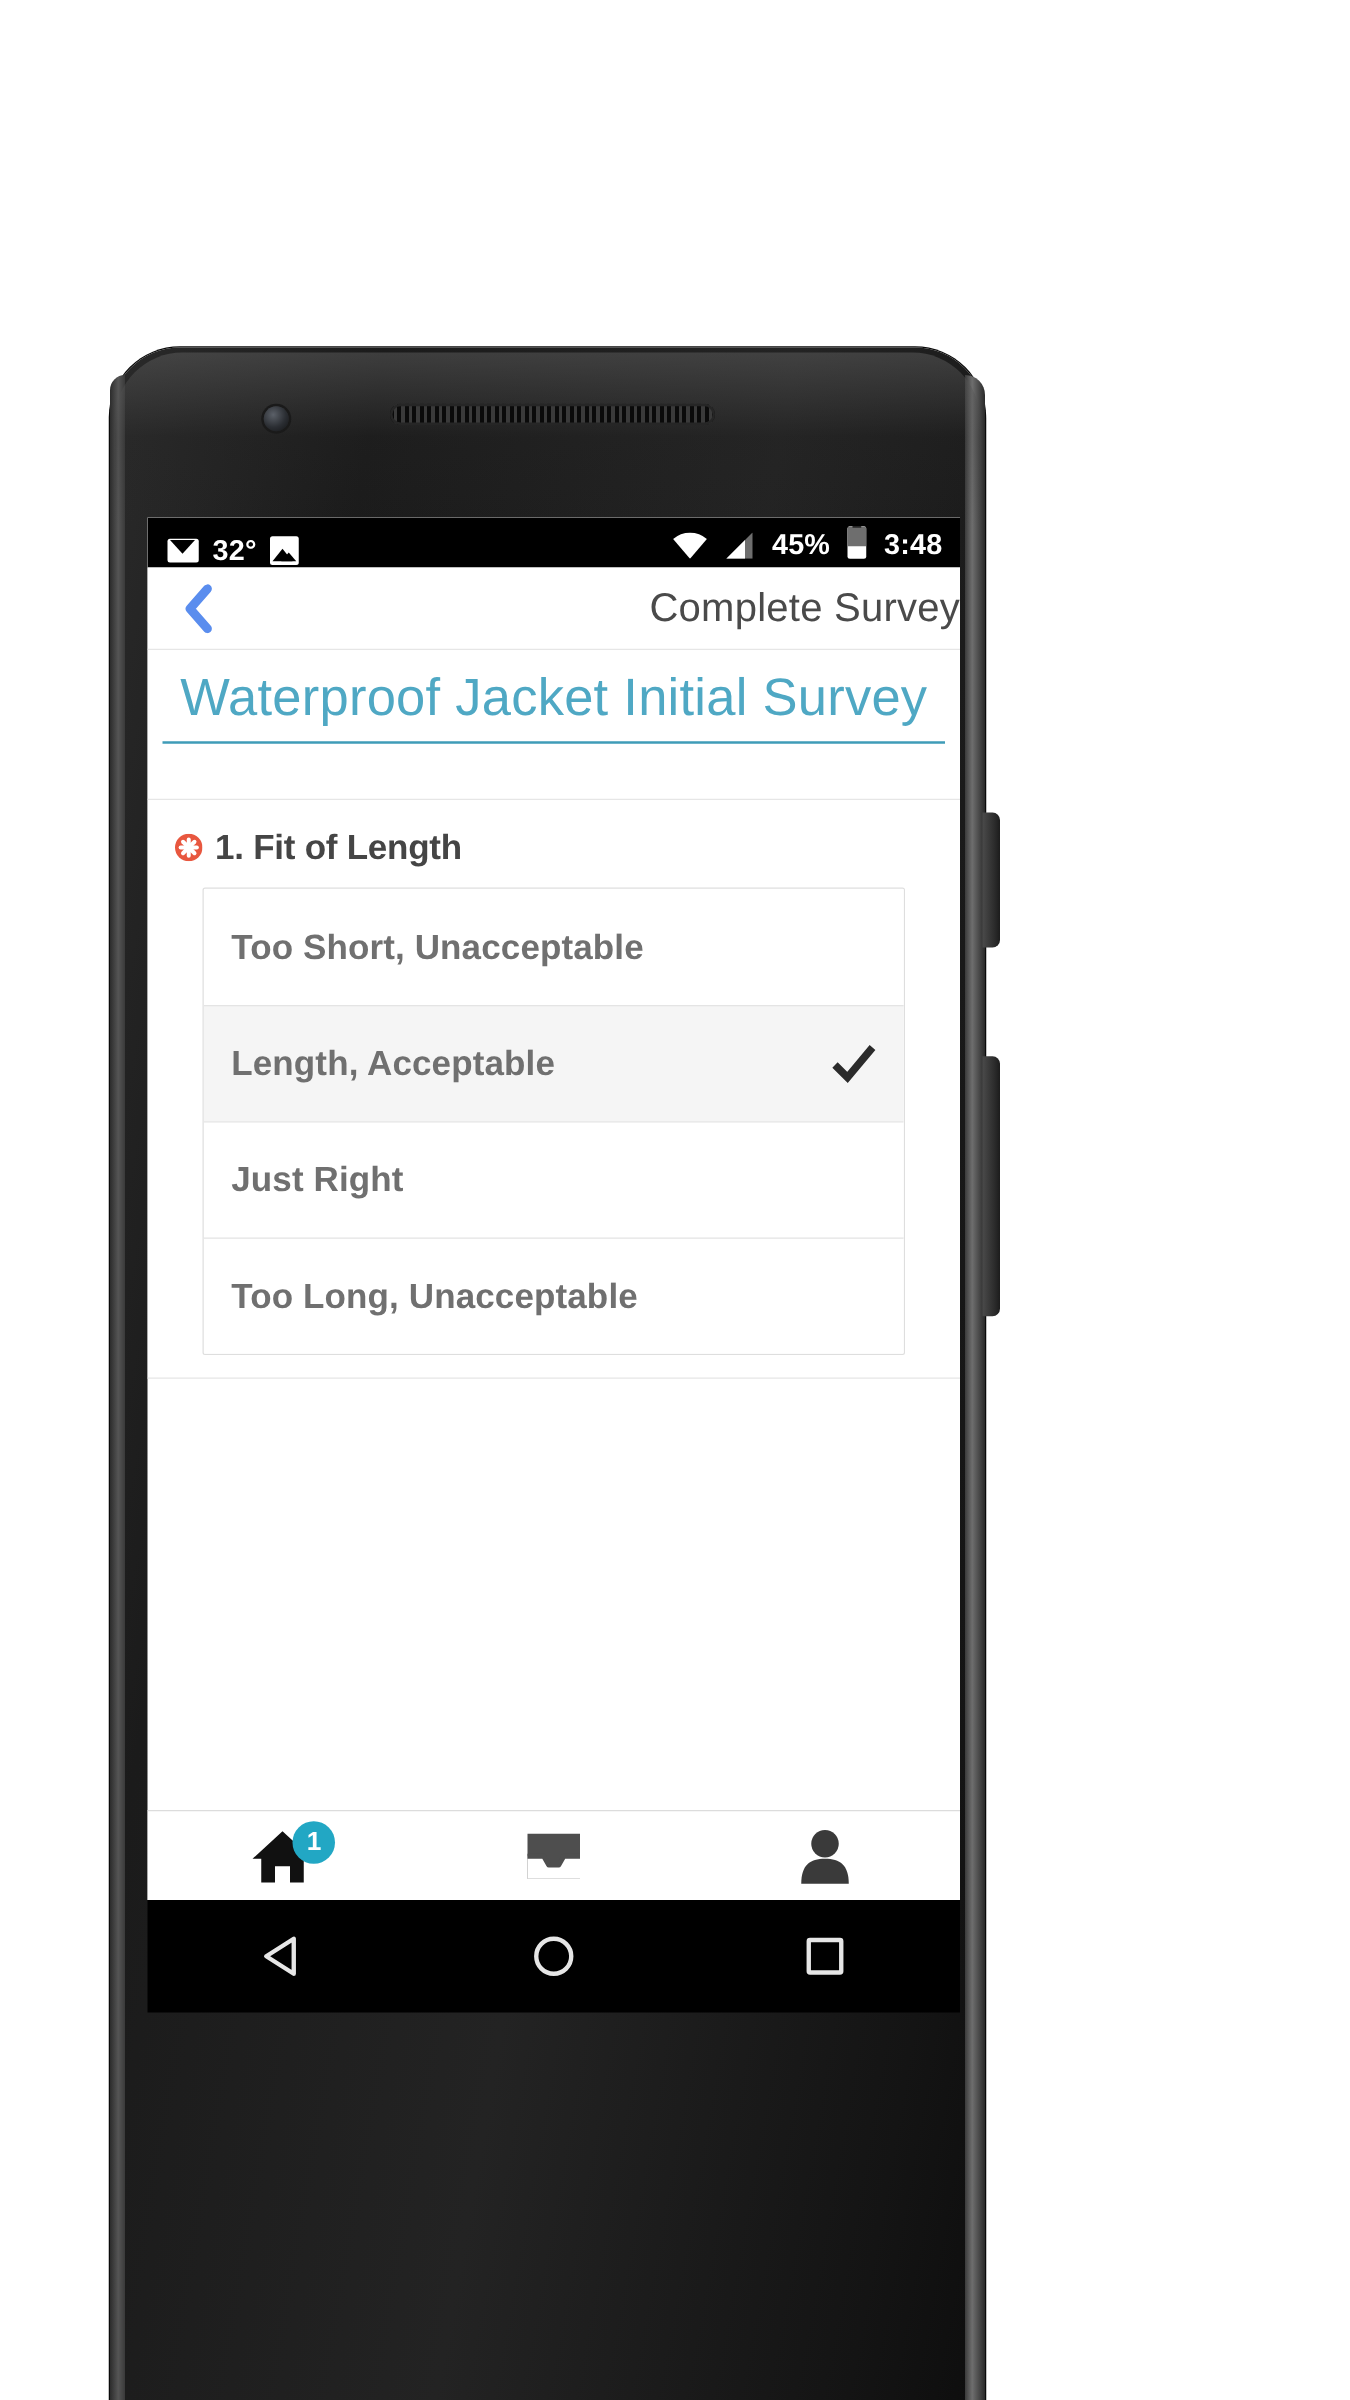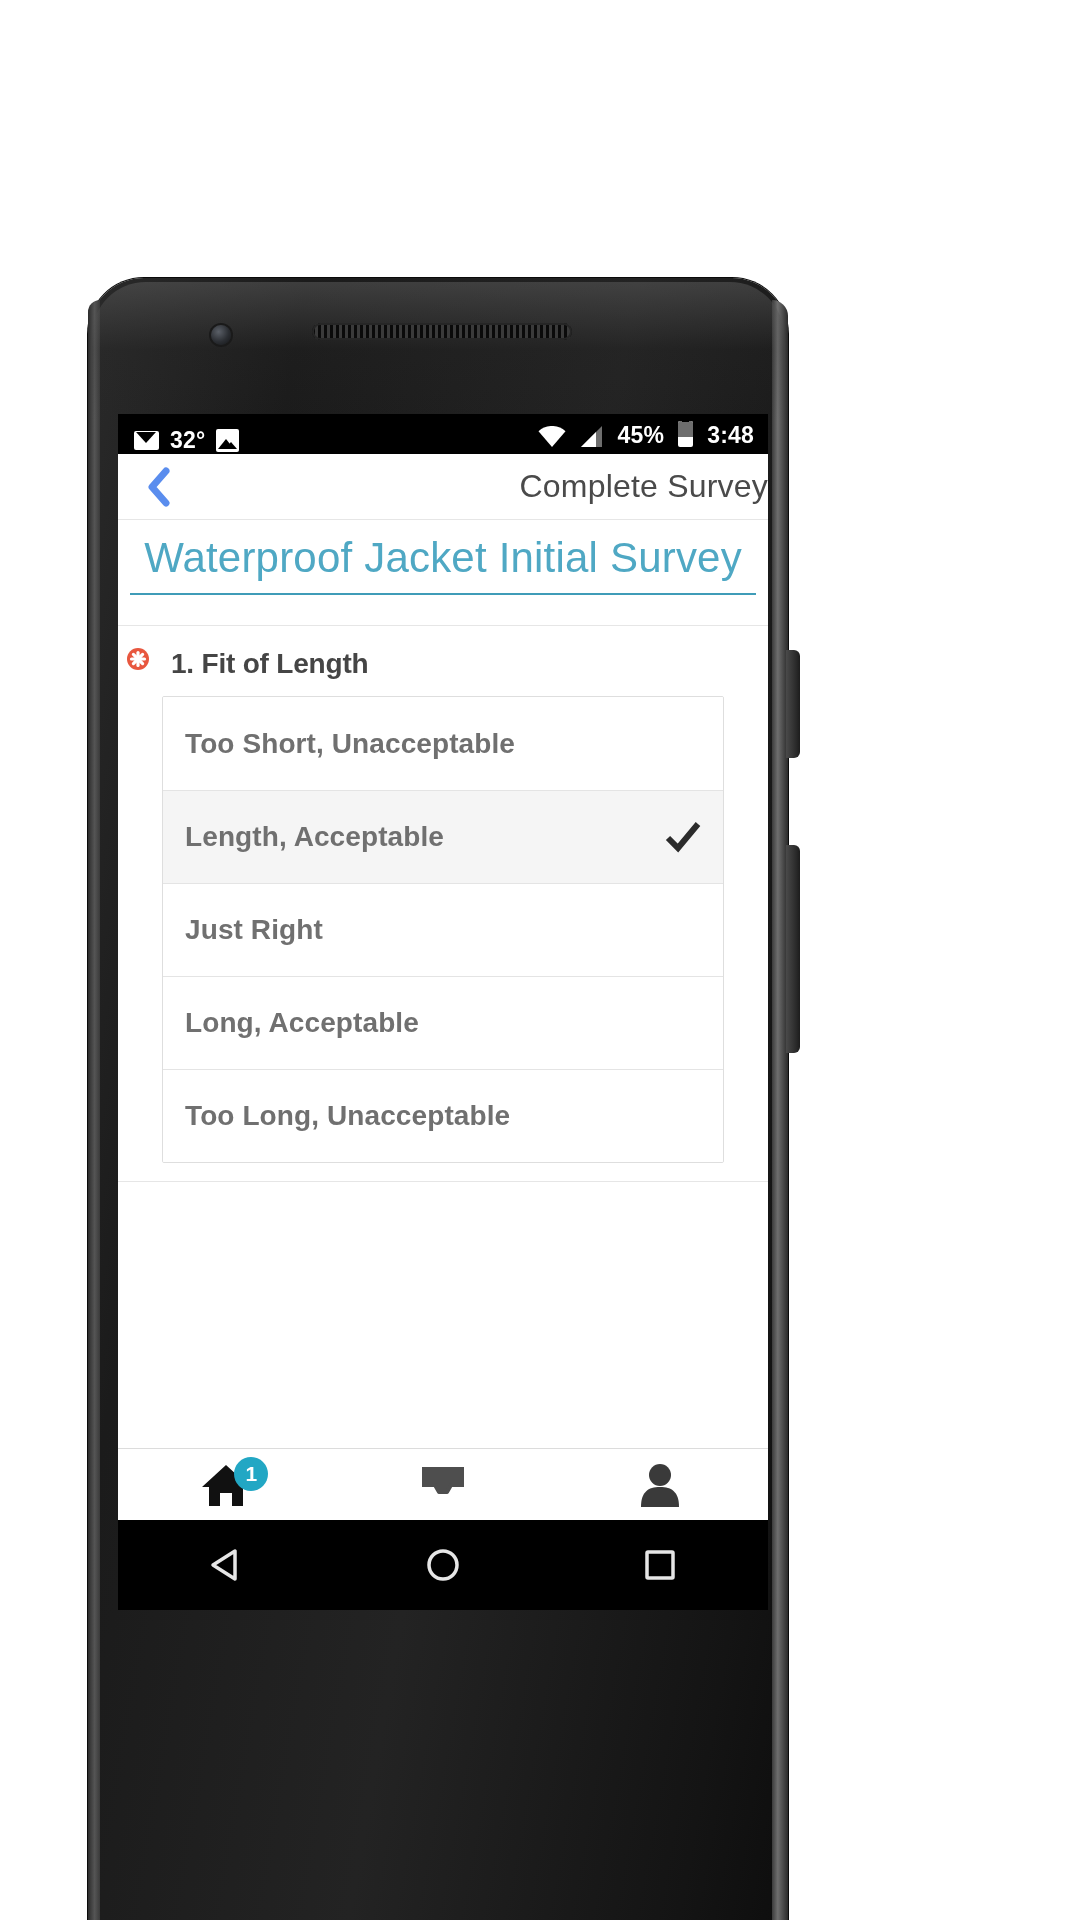--- a/index.html
+++ b/index.html
@@ -207,21 +207,21 @@
   .appbar-title {
     font-size: 32px;
     color: #4a4a4a;
     font-weight: 300;
     margin-left: 20px;
     letter-spacing: 0.2px;
   }
 
   
   .survey-title-wrap {
-    padding: 14px 12px 0 12px;
+    padding: 14px 12px 14px 12px;
     border-bottom: 1px solid #e6e6e6;
     background: #fff;
   }
   .survey-title {
     color: #4fa8c4;
     font-size: 42px;
     font-weight: 300;
     text-align: center;
     line-height: 1.12;
     padding: 0 8px 12px 8px;
@@ -231,22 +231,23 @@
   .survey-title-spacer { height: 30px; }
 
   
   .question-block {
     padding: 22px 0 18px 0;
     border-bottom: 1px solid #e6e6e6;
     background: #fff;
   }
   .q-head {
     display: flex;
-    gap: 22px;
-    padding: 0 22px 16px 9px;
+    align-items: center;
+    gap: 10px;
+    padding: 0 22px 16px 22px;
   }
   .req-icon {
     width: 22px; height: 22px;
     flex: 0 0 22px;
   }
   .q-title {
     font-size: 28px;
     font-weight: bold;
     color: #454545;
     letter-spacing: -0.2px;
@@ -413,23 +414,20 @@
           <span class="option-check">
             <svg width="36" height="32" viewBox="0 0 36 32">
               <path d="M3 17 L13 27 L33 3" fill="none" stroke="#2b2b2b" stroke-width="6" stroke-linecap="butt" stroke-linejoin="miter"></path>
             </svg>
           </span>
         </div>
         <div class="option">
           <span class="option-label">Just Right</span>
         </div>
         <div class="option">
-          <span class="option-label">Long, Acceptable</span>
-        </div>
-        <div class="option">
           <span class="option-label">Too Long, Unacceptable</span>
         </div>
       </div>
     </div>
 
 
     <div class="tabbar">
       <div class="tab">
         <svg width="54" height="48" viewBox="0 0 54 48">
           <path d="M27 4 L51 26 L44 26 L44 45 L33 45 L33 32 L21 32 L21 45 L10 45 L10 26 L3 26 Z" fill="#111111"></path>

